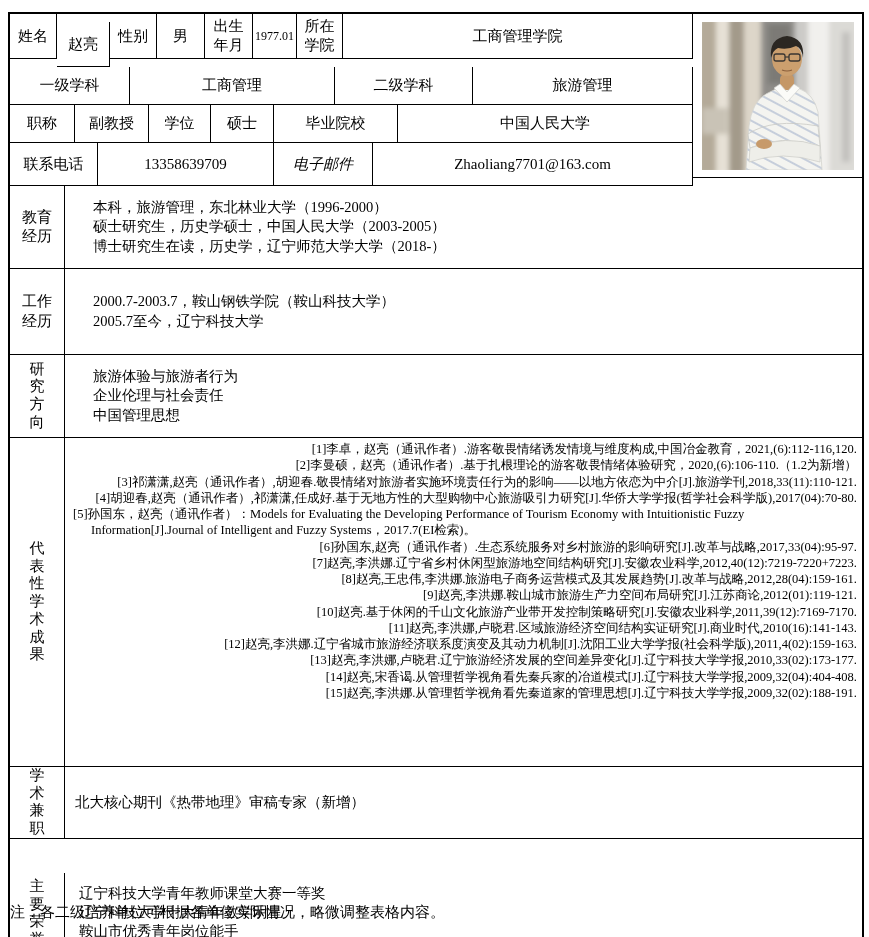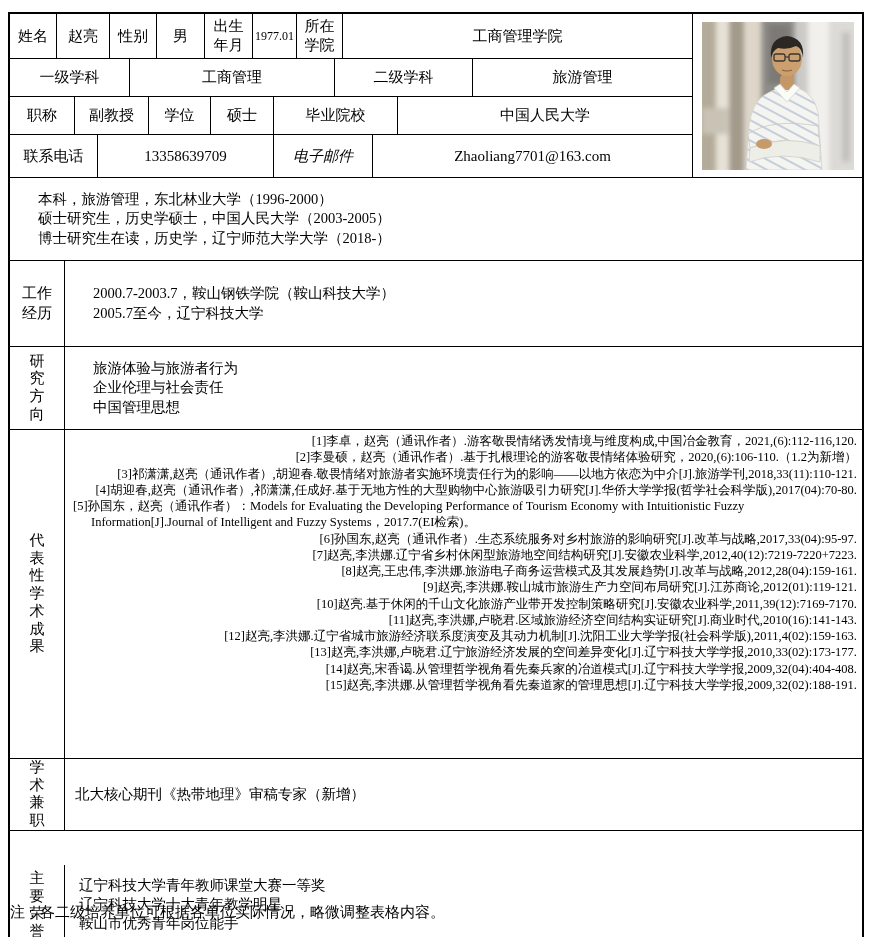--- a/index.html
+++ b/index.html
@@ -92,21 +92,21 @@
 <body>
 
 <div class="page">
   <div class="tbl">
 
     <div class="top">
       <div class="profile-rows">
 
         <div class="r r1">
           <div class="c" style="width:47px;flex:0 0 47px;">姓名</div>
-          <div class="c" style="width:53px;flex:0 0 53px;">赵亮</div>
+          <div class="c" style="width:53px;flex:0 0 53px;margin-top:8px;">赵亮</div>
           <div class="c" style="width:47px;flex:0 0 47px;">性别</div>
           <div class="c" style="width:48px;flex:0 0 48px;">男</div>
           <div class="c" style="width:48px;flex:0 0 48px;">出生年月</div>
           <div class="c" style="width:44px;flex:0 0 44px;font-size:12px;">1977.01</div>
           <div class="c" style="width:46px;flex:0 0 46px;">所在学院</div>
           <div class="c last">工商管理学院</div>
         </div>
 
         <div class="r r2">
           <div class="c" style="width:120px;flex:0 0 120px;">一级学科</div>
@@ -181,20 +181,23 @@
             <rect x="87" y="32" width="11" height="7" rx="2" fill="none" stroke="#3a3632" stroke-width="1.3"></rect>
             <line x1="83" y1="35" x2="87" y2="35" stroke="#3a3632" stroke-width="1.2"></line>
 
             <path d="M80 48 Q85 50 90 48" fill="none" stroke="#8a5f3c" stroke-width="1.1"></path>
           </g>
         </svg>
       </div>
     </div>
 
     <div class="sec sec-edu">
+      <div class="label-cell">
+        <div class="v2">教育经历</div>
+      </div>
       <div class="content">
           <div class="list-line">本科，旅游管理，东北林业大学（1996-2000）</div>
           <div class="list-line">硕士研究生，历史学硕士，中国人民大学（2003-2005）</div>
           <div class="list-line">博士研究生在读，历史学，辽宁师范大学大学（2018-）</div>
         </div>
     </div>
 
     <div class="sec sec-work">
       <div class="label-cell">
         <div class="v2">工作经历</div>

